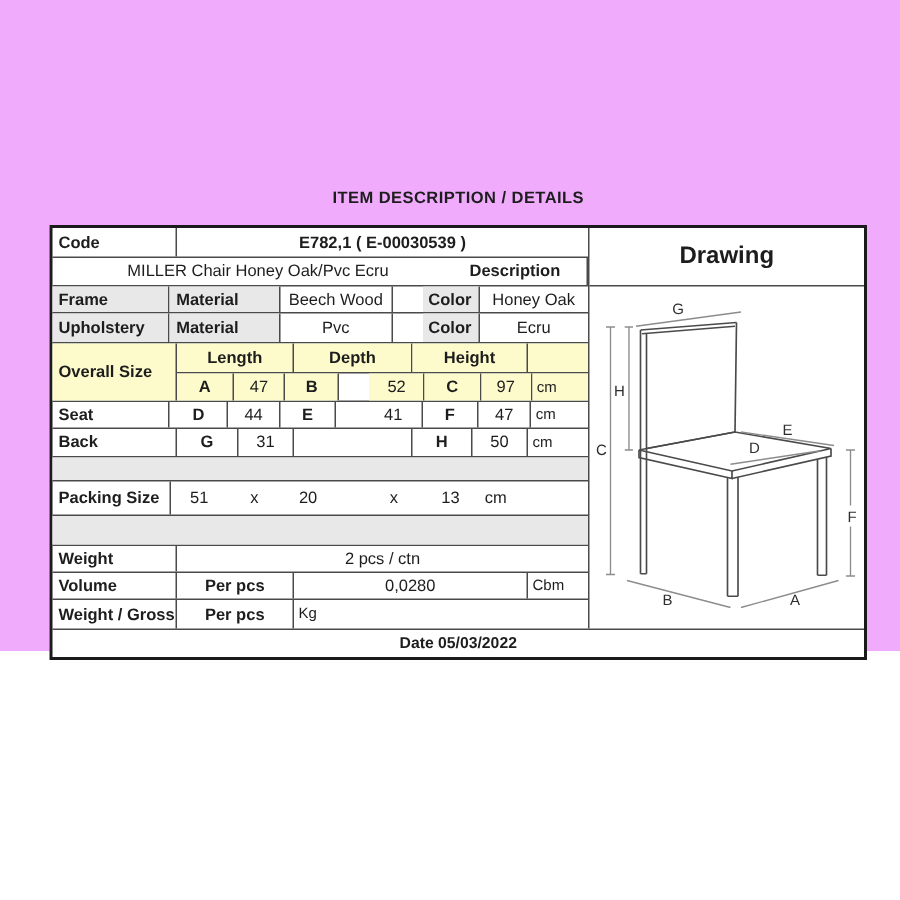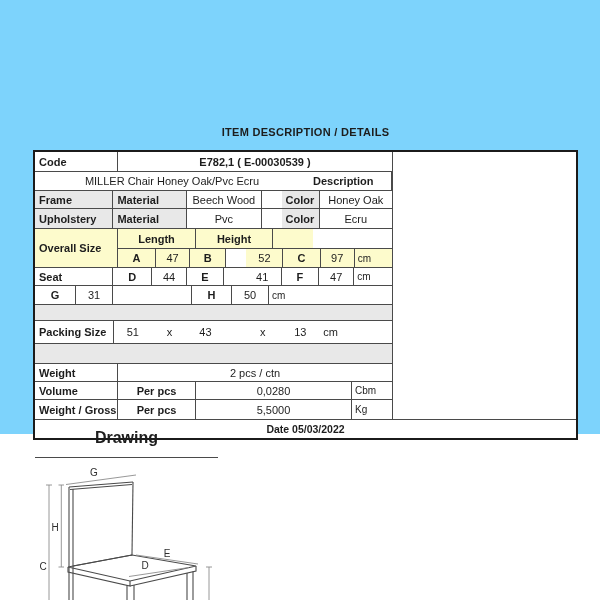--- a/index.html
+++ b/index.html
@@ -5,26 +5,26 @@
   :root{
     --hl:#fdfbcc;
     --gr:#e8e8e8;
     --ln:#4a4a4a;
     --outer:#1b1b1b;
     --txt:#1d1d1d;
   }
   *{box-sizing:border-box;margin:0;padding:0;}
   html,body{width:600px;height:600px;background:#ffffff;overflow:hidden;
     font-family:"Liberation Sans",sans-serif;color:var(--txt);}
-  .page{position:relative;width:600px;height:434px;background:#7dd3fc;}
+  .page{position:relative;width:600px;height:434px;background:#f0abfc;}
   .title{position:absolute;left:33px;top:126px;width:545px;text-align:center;
     font-size:11px;font-weight:bold;letter-spacing:.3px;}
   .spec-table{position:absolute;left:33px;top:150px;width:545px;height:290px;
     border:2px solid var(--outer);background:#fff;}
-  .main{display:flex;height:267px;flex-direction:column;}
+  .main{display:flex;height:267px;}
   .left{width:358px;border-right:1px solid var(--ln);}
   .right{width:183px;display:flex;flex-direction:column;}
   .row{display:flex;border-bottom:1px solid var(--ln);}
   .row-last{border-bottom:none;}
   .cell{border-right:1px solid var(--ln);display:flex;align-items:center;
     justify-content:center;font-size:11px;overflow:hidden;white-space:nowrap;}
   .nb{border-right:none;}
   .al{justify-content:flex-start;padding-left:4px;}
   .b{font-weight:bold;}
   .sm{font-size:10px;padding-left:3px;justify-content:flex-start;}
@@ -84,20 +84,21 @@
           <div class="cell w-cd">Pvc</div>
           <div class="cell w-d al b gy">Color</div>
           <div class="cell w-ef2 nb">Ecru</div>
         </div>
 
         <div class="row h39">
           <div class="cell w-label al b yl" style="height:38px">Overall Size</div>
           <div class="os-right">
             <div class="os-sub">
               <div class="cell w-ab b yl">Length</div>
+              <div class="cell w-cd b yl">Depth</div>
               <div class="cell w-ef2 b yl">Height</div>
               <div class="cell w-g yl nb"></div>
             </div>
             <div class="os-sub2">
               <div class="cell w-a b yl">A</div>
               <div class="cell w-b yl">47</div>
               <div class="cell w-c b yl">B</div>
               <div class="cell w-d yl">52</div>
               <div class="cell w-e b yl">C</div>
               <div class="cell w-f yl">97</div>
@@ -111,37 +112,38 @@
           <div class="cell w-a b">D</div>
           <div class="cell w-b">44</div>
           <div class="cell w-c b">E</div>
           <div class="cell w-d">41</div>
           <div class="cell w-e b">F</div>
           <div class="cell w-f">47</div>
           <div class="cell w-g sm nb">cm</div>
         </div>
 
         <div class="row h19">
+          <div class="cell w-label al b">Back</div>
           <div class="cell w-a b">G</div>
           <div class="cell w-b">31</div>
           <div class="cell w-cd"></div>
           <div class="cell w-e b">H</div>
           <div class="cell w-f">50</div>
           <div class="cell w-g sm nb">cm</div>
         </div>
 
         <div class="row h16">
           <div class="cell w-full gy nb"></div>
         </div>
 
         <div class="row h23">
           <div class="cell w-label al b">Packing Size</div>
           <div class="cell w-a nb">51</div>
           <div class="cell w-b nb">x</div>
-          <div class="cell w-c nb">43</div>
+          <div class="cell w-c nb">20</div>
           <div class="cell w-d nb">x</div>
           <div class="cell w-e nb">13</div>
           <div class="cell w-f nb al">cm</div>
           <div class="cell w-g nb"></div>
         </div>
 
         <div class="row h20">
           <div class="cell w-full gy nb"></div>
         </div>
 
@@ -153,21 +155,20 @@
         <div class="row h18">
           <div class="cell w-label al b">Volume</div>
           <div class="cell w-ab b">Per pcs</div>
           <div class="cell w-mid">0,0280</div>
           <div class="cell w-g sm nb">Cbm</div>
         </div>
 
         <div class="row h19 row-last">
           <div class="cell w-label al b">Weight / Gross</div>
           <div class="cell w-ab b">Per pcs</div>
-          <div class="cell w-mid">5,5000</div>
           <div class="cell w-g sm nb">Kg</div>
         </div>
 
       </div>
 
       <div class="right">
         <div class="drawing-header">Drawing</div>
         <div class="drawing-body">
           <svg width="183" height="228" viewBox="0 0 183 228">
 

